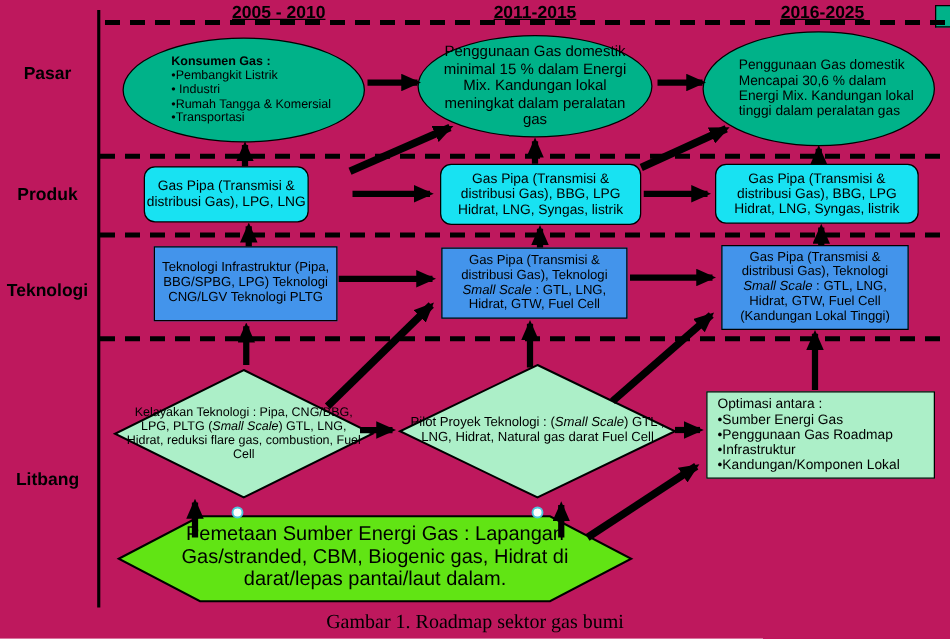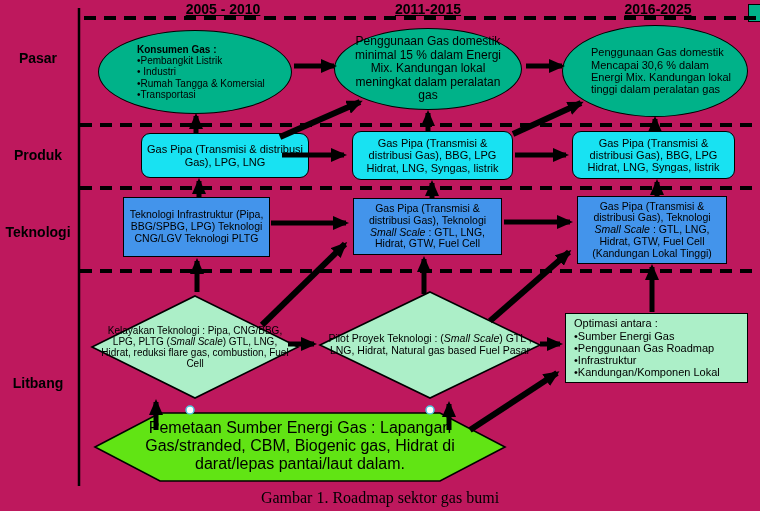--- a/index.html
+++ b/index.html
@@ -56,37 +56,37 @@
   <div class="abs node ellipse e-teal" style="left:98px;top:30px;width:194px;height:84px;padding:4px 10px 4px 38px;font-size:10px;">
     <div class="bold">Konsumen Gas :</div>
     <div>•Pembangkit Listrik</div>
     <div>• Industri</div>
     <div>•Rumah Tangga &amp; Komersial</div>
     <div>•Transportasi</div>
   </div>
   <div class="abs node ellipse e-teal" style="left:334px;top:28px;width:188px;height:82px;padding:4px 14px;text-align:center;font-size:12px;">Penggunaan Gas domestik minimal 15 % dalam Energi Mix. Kandungan lokal meningkat dalam peralatan gas</div>
   <div class="abs node ellipse e-teal" style="left:562px;top:25px;width:186px;height:92px;padding:4px 12px 4px 28px;font-size:11px;">Penggunaan Gas domestik Mencapai 30,6 % dalam Energi Mix. Kandungan lokal tinggi dalam peralatan gas</div>
 
-  <div class="abs node box-cyan" style="left:115px;top:133px;width:168px;height:45px;padding:2px 0;margin-left:26px;">Gas Pipa (Transmisi &amp; distribusi Gas), LPG, LNG</div>
+  <div class="abs node box-cyan" style="left:115px;top:133px;width:132px;height:45px;padding:2px 0;">Gas Pipa (Transmisi &amp; distribusi Gas), LPG, LNG</div>
   <div class="abs node box-cyan" style="left:352px;top:131px;width:161px;height:49px;padding:2px 8px;">Gas Pipa (Transmisi &amp; distribusi Gas), BBG, LPG Hidrat, LNG, Syngas, listrik</div>
   <div class="abs node box-cyan" style="left:572px;top:131px;width:163px;height:48px;padding:2px 8px;">Gas Pipa (Transmisi &amp; distribusi Gas), BBG, LPG Hidrat, LNG, Syngas, listrik</div>
 
   <div class="abs node box-blue" style="left:123px;top:197px;width:147px;height:60px;padding:2px 4px;">Teknologi Infrastruktur (Pipa, BBG/SPBG, LPG) Teknologi CNG/LGV Teknologi PLTG</div>
   <div class="abs node box-blue" style="left:353px;top:198px;width:149px;height:57px;padding:2px 4px;">
     <div><span>Gas Pipa (Transmisi &amp; distribusi Gas), Teknologi </span><span class="it">Small Scale</span><span> : GTL, LNG, Hidrat, GTW, Fuel Cell</span></div>
   </div>
   <div class="abs node box-blue" style="left:577px;top:196px;width:150px;height:68px;padding:2px 4px;">
     <div><span>Gas Pipa (Transmisi &amp; distribusi Gas), Teknologi </span><span class="it">Small Scale</span><span> : GTL, LNG, Hidrat, GTW, Fuel Cell (Kandungan Lokal Tinggi)</span></div>
   </div>
 
   <div class="abs freetext" style="left:97px;top:303px;width:196px;height:88px;font-size:10px;">
     <div><span>Kelayakan Teknologi : Pipa, CNG/BBG, LPG, PLTG (</span><span class="it">Small Scale</span><span>) GTL, LNG, Hidrat, reduksi flare gas, combustion, Fuel Cell</span></div>
   </div>
   <div class="abs freetext" style="left:324px;top:312px;width:212px;height:66px;font-size:10.5px;">
-    <div><span>Pilot Proyek Teknologi : (</span><span class="it">Small Scale</span><span>) GTL , LNG, Hidrat, Natural gas based Fuel Pasar</span></div>
+    <div><span>Pilot Proyek Teknologi : (</span><span class="it">Small Scale</span><span>) GTL , LNG, Hidrat, Natural gas darat Fuel Cell</span></div>
   </div>
 
   <div class="abs node box-mint" style="left:565px;top:313px;width:183px;height:70px;padding:3px 4px 3px 8px;">
     <div>Optimasi antara :</div>
     <div>•Sumber Energi Gas</div>
     <div>•Penggunaan Gas Roadmap</div>
     <div>•Infrastruktur</div>
     <div>•Kandungan/Komponen Lokal</div>
   </div>
 

